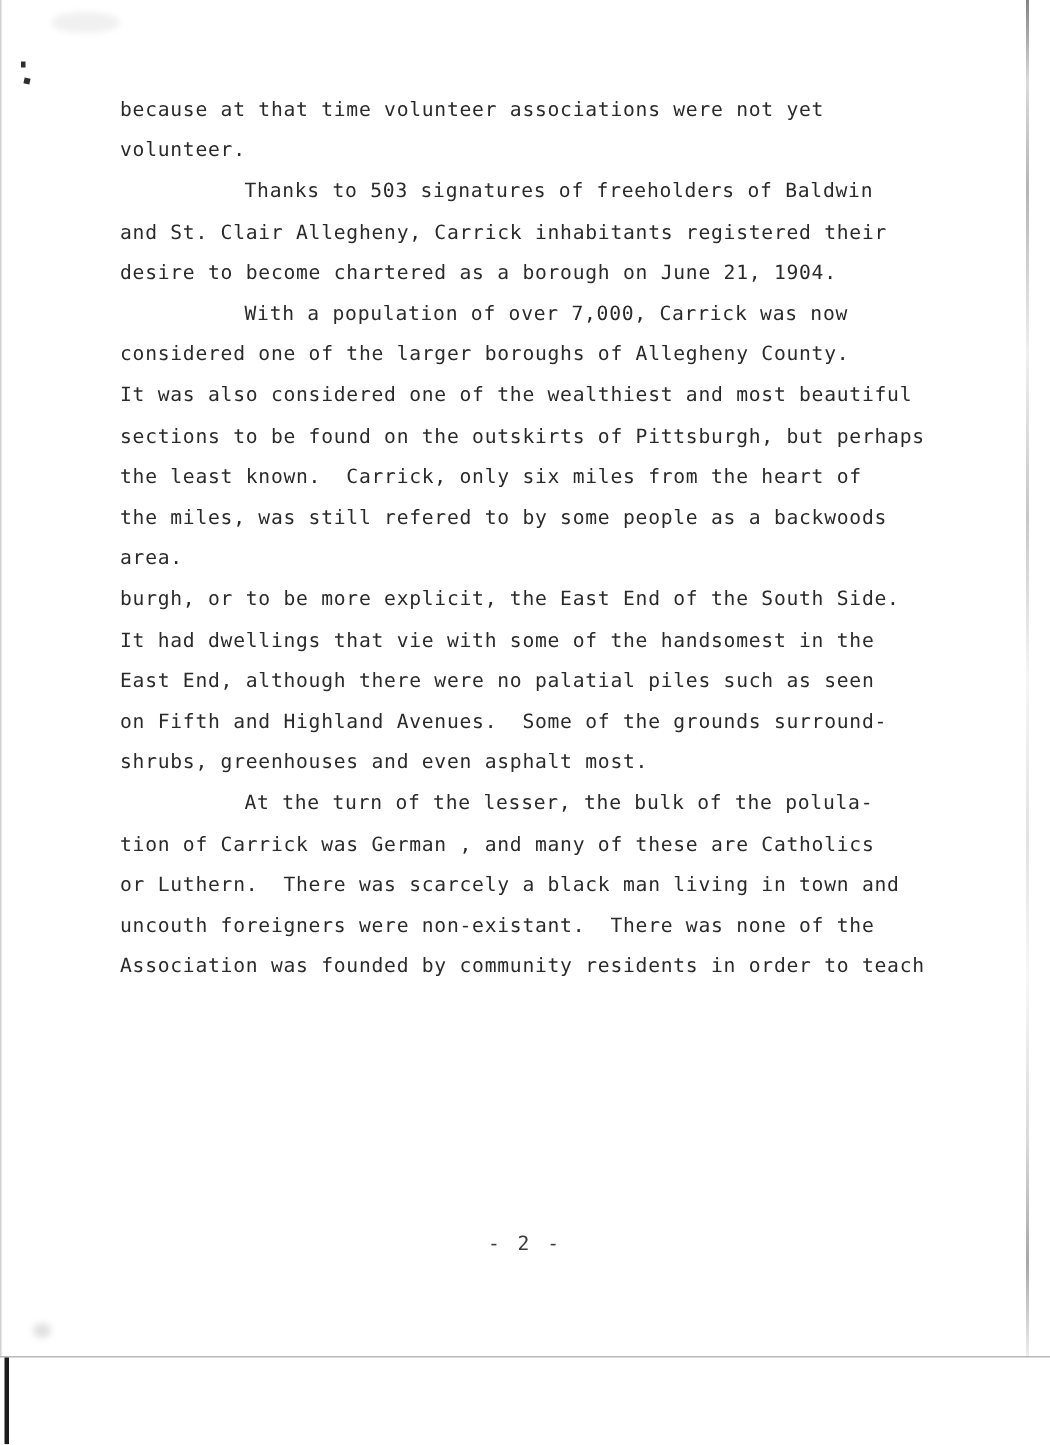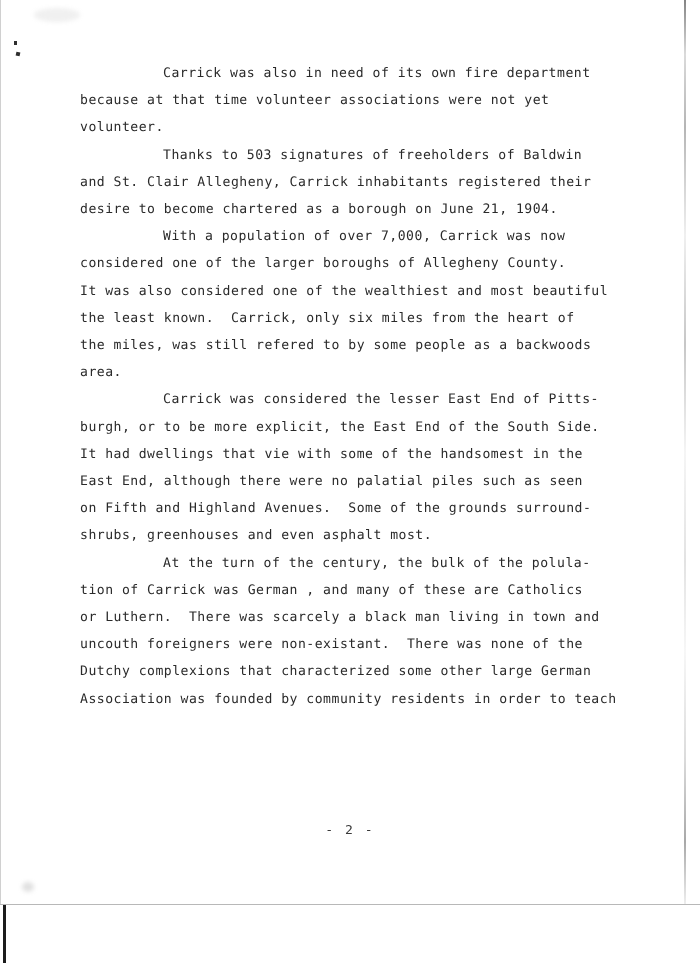--- a/index.html
+++ b/index.html
@@ -118,41 +118,39 @@
   <div class="scan-edge-left-upper"></div>
   <div class="scan-edge-right"></div>
   <div class="scan-edge-bottom"></div>
   <div class="scan-edge-left-lower"></div>
   <div class="smudge smudge-top"></div>
   <div class="smudge smudge-bottom"></div>
   <div class="speck speck-a"></div>
   <div class="speck speck-b"></div>
 
   <div class="typescript">
-      <div class="line indent">Carrick was also in need of its own fire department</div>
       <div class="line">because at that time volunteer associations were not yet</div>
       <div class="line">volunteer.</div>
       <div class="line indent">Thanks to 503 signatures of freeholders of Baldwin</div>
       <div class="line">and St. Clair Allegheny, Carrick inhabitants registered their</div>
       <div class="line">desire to become chartered as a borough on June 21, 1904.</div>
       <div class="line indent">With a population of over 7,000, Carrick was now</div>
       <div class="line">considered one of the larger boroughs of Allegheny County.</div>
       <div class="line">It was also considered one of the wealthiest and most beautiful</div>
+      <div class="line">sections to be found on the outskirts of Pittsburgh, but perhaps</div>
       <div class="line">the least known.  Carrick, only six miles from the heart of</div>
       <div class="line">the miles, was still refered to by some people as a backwoods</div>
       <div class="line">area.</div>
-      <div class="line indent">Carrick was considered the lesser East End of Pitts-</div>
       <div class="line">burgh, or to be more explicit, the East End of the South Side.</div>
       <div class="line">It had dwellings that vie with some of the handsomest in the</div>
       <div class="line">East End, although there were no palatial piles such as seen</div>
       <div class="line">on Fifth and Highland Avenues.  Some of the grounds surround-</div>
       <div class="line">shrubs, greenhouses and even asphalt most.</div>
-      <div class="line indent">At the turn of the century, the bulk of the polula-</div>
+      <div class="line indent">At the turn of the lesser, the bulk of the polula-</div>
       <div class="line">tion of Carrick was German , and many of these are Catholics</div>
       <div class="line">or Luthern.  There was scarcely a black man living in town and</div>
       <div class="line">uncouth foreigners were non-existant.  There was none of the</div>
-      <div class="line">Dutchy complexions that characterized some other large German</div>
       <div class="line">Association was founded by community residents in order to teach</div>
     </div>
 
   <div class="page-number">- 2 -</div>
 
 </div>
 
 </body></html>

